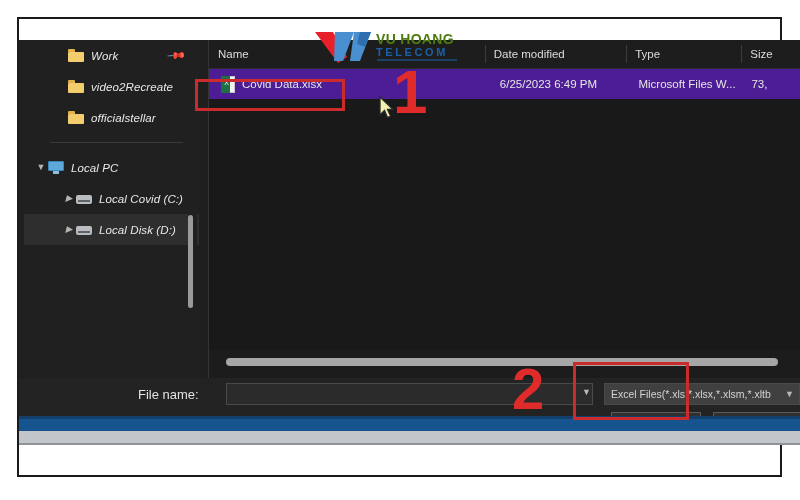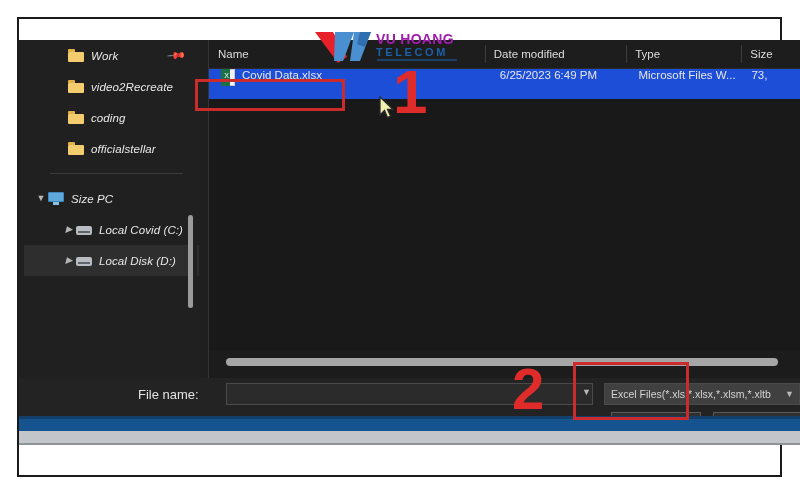--- a/index.html
+++ b/index.html
@@ -272,22 +272,23 @@
     background: #3c3c3c;
   }
   .col-name { width: 283px; }
   .col-date { width: 145px; }
   .col-type { width: 118px; }
   .col-size { width: 60px; }
 
   #file-row {
     position: relative;
     height: 30px;
-    background: #1d4ed8;
+    background: #4c1d95;
     display: flex;
+    align-items: center;
     cursor: default;
   }
   .xls-icon {
     width: 14px; height: 17px;
     flex: 0 0 14px;
     margin-left: 12px;
     position: relative;
     background: #f2f2f2;
     border: 1px solid #c9c9c9;
     box-sizing: border-box;
@@ -474,21 +475,21 @@
     height: 33px;
     pointer-events: none;
     user-select: none;
   }
   #wm-text {
     position: absolute;
     left: 63px;
     top: 1px;
   }
   #wm-brand {
-    color: #a21caf;
+    color: #4d7c0f;
     font-size: 14px;
     font-weight: bold;
     letter-spacing: 0.3px;
     line-height: 15px;
     font-family: "Liberation Sans", sans-serif;
   }
   #wm-sub {
     color: #1b5fa8;
     font-size: 11px;
     font-weight: bold;
@@ -524,39 +525,34 @@
         <span class="nav-label">Work</span>
         <span class="pin-icon">📌</span>
       </div>
 
       <div class="nav-row indent-1">
         <span class="chev hidden"></span>
         <span class="folder-icon"></span>
         <span class="nav-label">video2Recreate</span>
       </div>
 
-      <div class="nav-row indent-1">
-        <span class="chev hidden"></span>
-        <span class="folder-icon"></span>
-        <span class="nav-label">coding</span>
-      </div>
 
 
       <div class="nav-row indent-1">
         <span class="chev hidden"></span>
         <span class="folder-icon"></span>
         <span class="nav-label">officialstellar</span>
       </div>
 
       <div class="nav-sep"></div>
 
       <div class="nav-row">
         <span class="chev">▼</span>
         <span class="pc-icon"></span>
-        <span class="nav-label">Size PC</span>
+        <span class="nav-label">Local PC</span>
       </div>
 
       <div class="nav-row indent-2">
         <span class="chev">▶</span>
         <span class="drive-icon"></span>
         <span class="nav-label">Local Covid (C:)</span>
       </div>
 
       <div class="nav-row indent-2 highlight">
         <span class="chev">▶</span>

